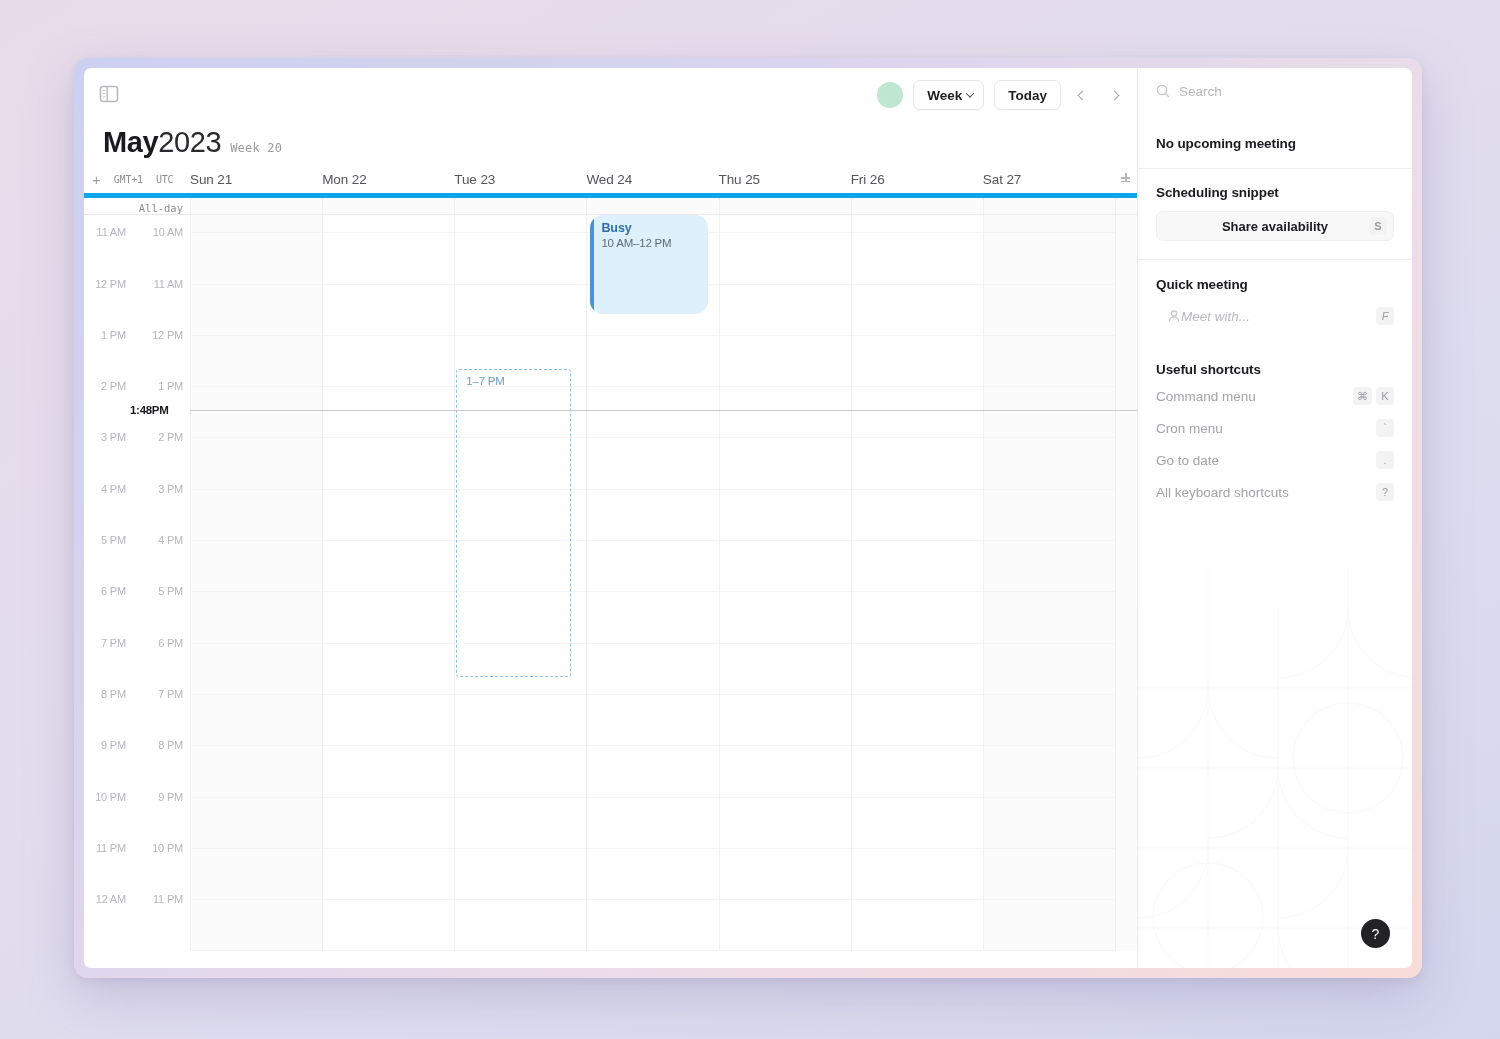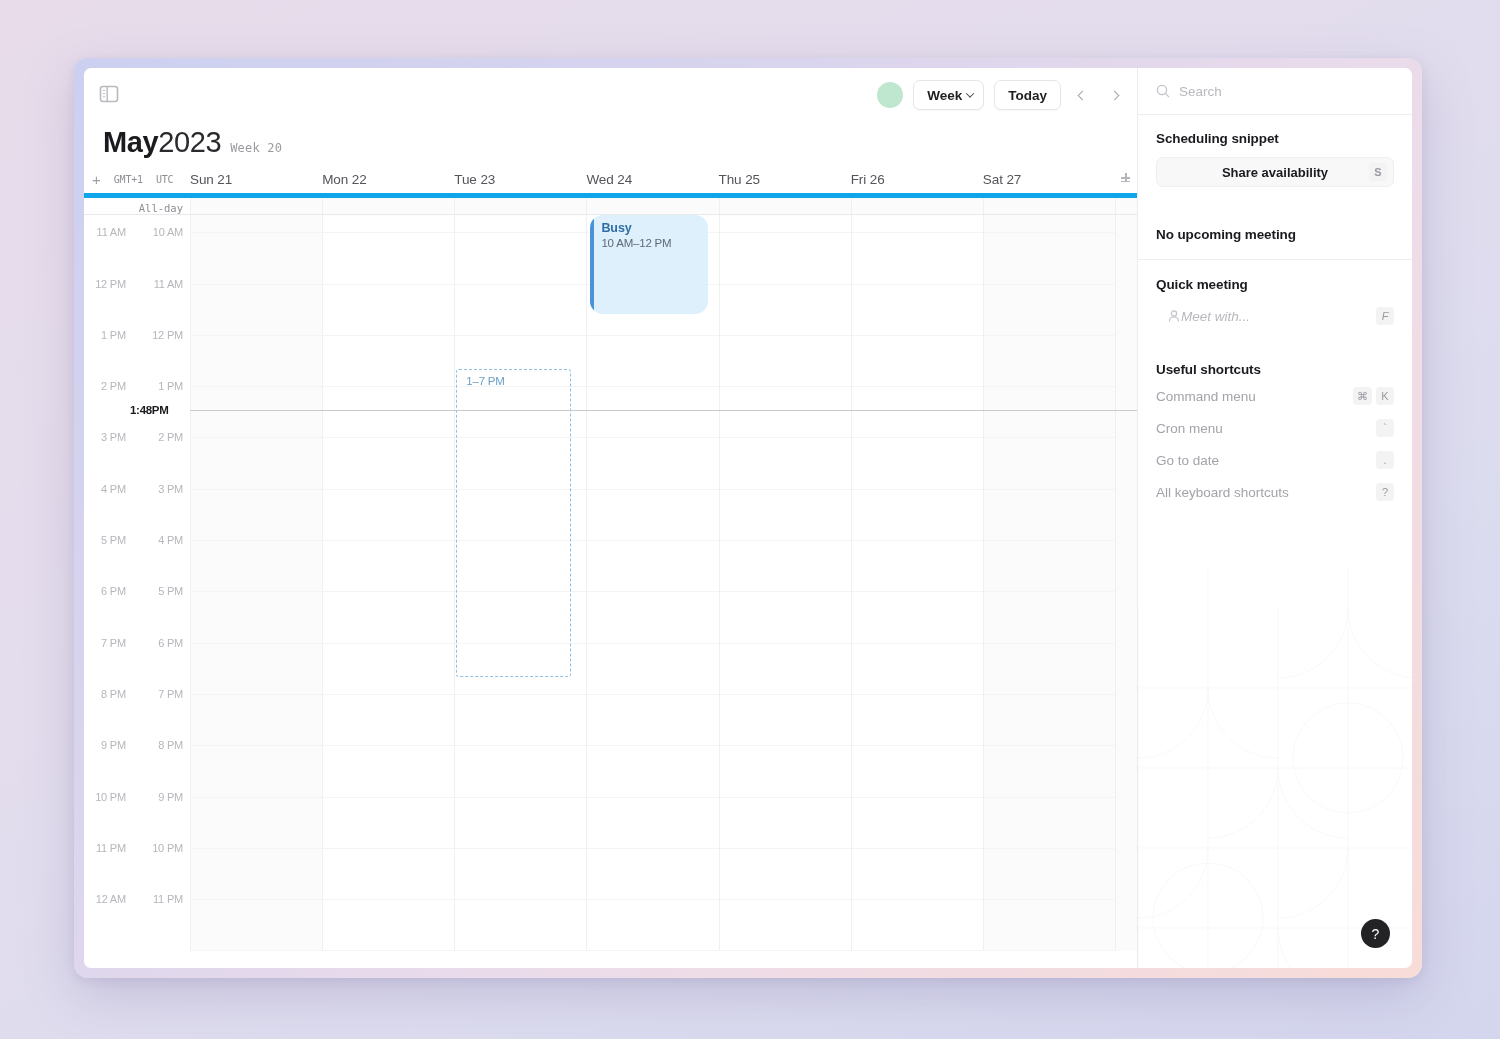--- a/index.html
+++ b/index.html
@@ -766,30 +766,30 @@
     </svg>
 
     <div id="search-row">
       <svg width="14" height="14" viewBox="0 0 14 14">
         <circle cx="6" cy="6" r="4.6" fill="none" stroke="#c2c2c8" stroke-width="1.3"></circle>
         <line x1="9.4" y1="9.4" x2="12.6" y2="12.6" stroke="#c2c2c8" stroke-width="1.3" stroke-linecap="round"></line>
       </svg>
       <span id="search-text">Search</span>
     </div>
 
+    <div class="sb-section" id="no-meeting-section">
+      <div class="sb-heading">No upcoming meeting</div>
+    </div>
+
     <div class="sb-section sb-divider" id="snippet-section">
       <div class="sb-heading">Scheduling snippet</div>
       <div id="share-availability">
         <span>Share availability</span>
         <span class="kbd">S</span>
       </div>
-    </div>
-
-    <div class="sb-section" id="no-meeting-section">
-      <div class="sb-heading">No upcoming meeting</div>
     </div>
 
     <div class="sb-section sb-divider" id="quick-section">
       <div class="sb-heading">Quick meeting</div>
       <div id="meet-with-row">
         <svg width="14" height="14" viewBox="0 0 14 14">
           <circle cx="7" cy="4.5" r="2.6" fill="none" stroke="#c2c2c8" stroke-width="1.2"></circle>
           <path d="M2.4 12.4 a4.6 4.6 0 0 1 9.2 0" fill="none" stroke="#c2c2c8" stroke-width="1.2"></path>
         </svg>
         <span id="meet-with-text">Meet with...</span>

